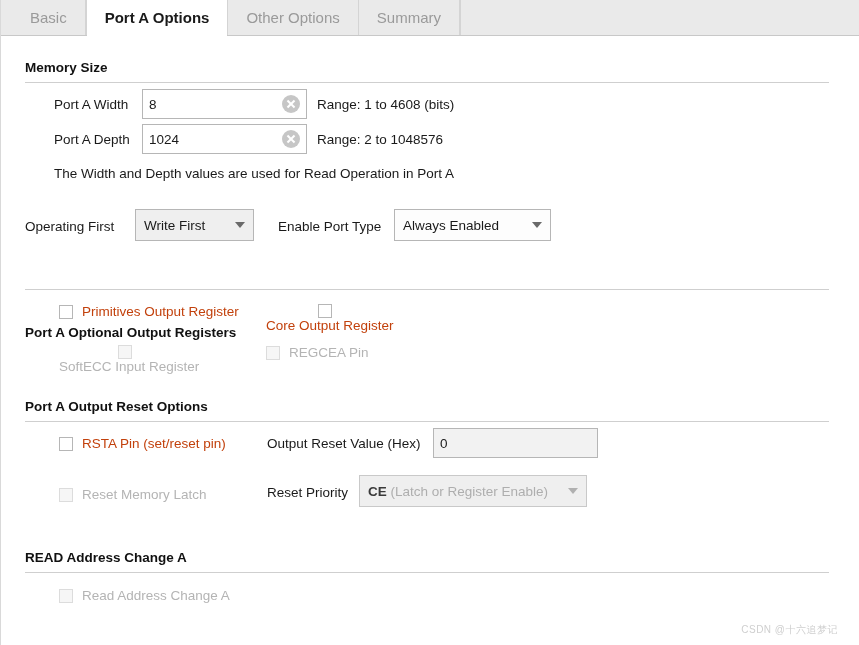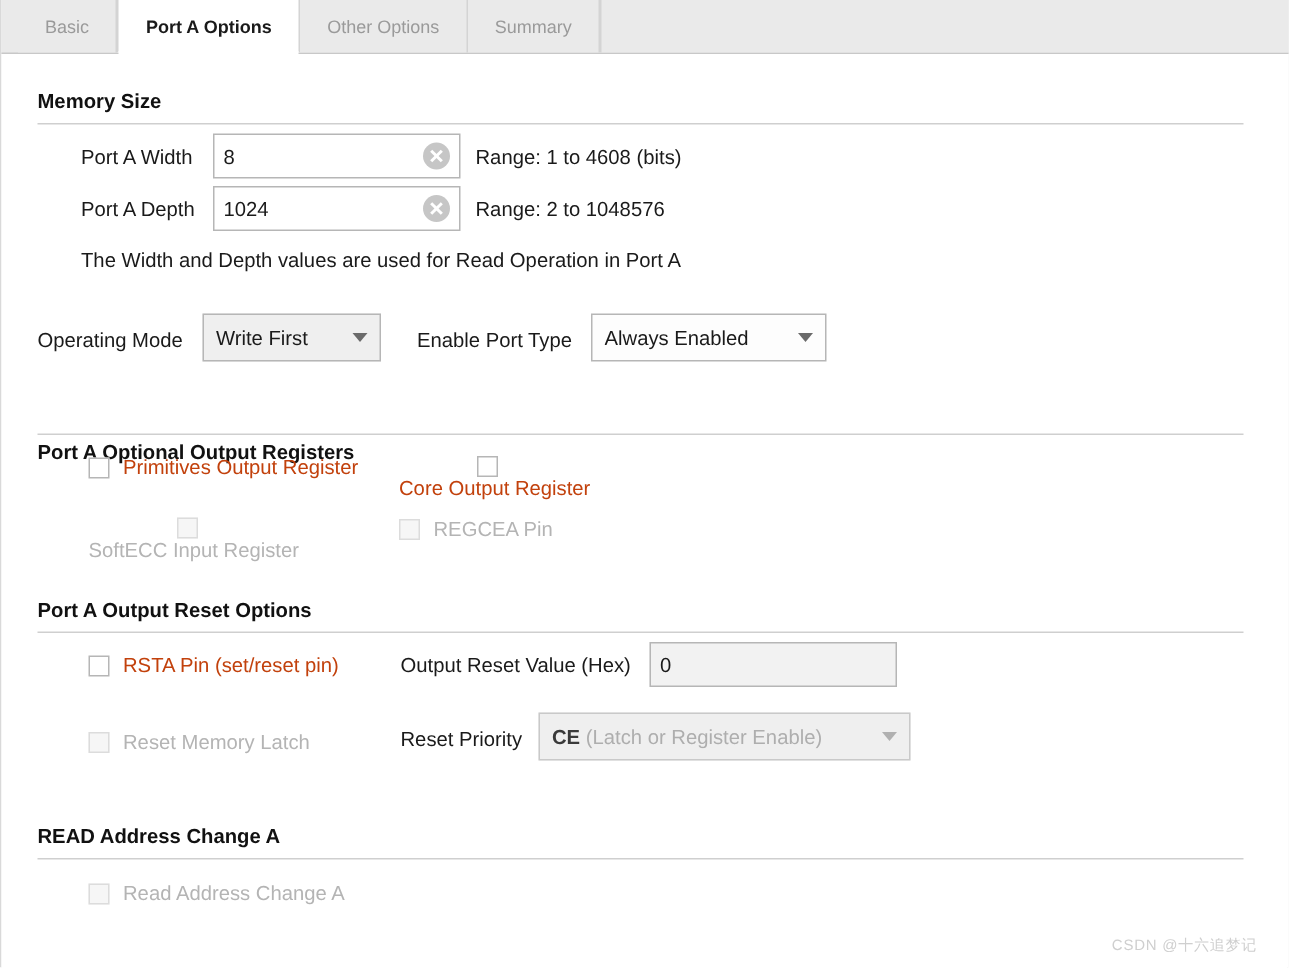--- a/index.html
+++ b/index.html
@@ -23,21 +23,21 @@
     position: absolute; left: 0; top: 0;
     width: 859px; height: 36px;
     background: #eaeaea;
     border-bottom: 1px solid #c8c8c8;
     display: flex; align-items: stretch;
     padding-left: 11px;
   }
   .tab {
     display: flex; align-items: center; justify-content: center;
     padding: 0 18px;
-    font-size: 12px;
+    font-size: 15px;
     color: #9a9a9a;
     background: #eaeaea;
     border-right: 1px solid #d4d4d4;
     white-space: nowrap;
     cursor: default;
     position: relative;
   }
   .tab.active {
     background: #ffffff;
     color: #1a1a1a;
@@ -203,33 +203,33 @@
 
     <div class="lbl" style="left:53px; top:96px;">Port A Depth</div>
     <div class="tfield" style="left:141px; top:88px; width:165px; height:30px;">
       <input type="text" value="1024" style="">
       <span class="clear-btn"></span>
     </div>
     <div class="lbl" style="left:316px; top:96px;">Range: 2 to 1048576</div>
 
     <div class="lbl" style="left:53px; top:130px;">The Width and Depth values are used for Read Operation in Port A</div>
 
-    <div class="lbl" style="left:24px; top:183px;">Operating Mode</div>
+    <div class="lbl" style="left:24px; top:183px;">Operating First</div>
     <div class="dd shaded" style="left:134px; top:173px; width:119px; height:32px;">
       <span class="dd-text">Write First</span>
       <span class="caret"></span>
     </div>
 
     <div class="lbl" style="left:277px; top:183px;">Enable Port Type</div>
     <div class="dd" style="left:393px; top:173px; width:157px; height:32px;">
       <span class="dd-text">Always Enabled</span>
       <span class="caret"></span>
     </div>
 
-    <div class="section-head" style="top:214px;margin-top:44px;">Port A Optional Output Registers</div>
+    <div class="section-head" style="top:245px;margin-top:44px;">Port A Optional Output Registers</div>
     <div class="section-rule" style="top:253px;"></div>
 
     <div class="cbrow" style="left:58px; top:268px;">
       <span class="box"></span>
       <span>Primitives Output Register</span>
     </div>
     <div class="cbrow" style="left:265px; top:268px;flex-direction:column;">
       <span class="box"></span>
       <span>Core Output Register</span>
     </div>
@@ -253,21 +253,21 @@
     <div class="lbl" style="left:266px; top:400px;">Output Reset Value (Hex)</div>
     <div class="tfield shaded" style="left:432px; top:392px; width:165px; height:30px;">
       <input type="text" value="0" style="">
     </div>
 
     <div class="cbrow disabled" style="left:58px; top:451px;text-align:center;">
       <span class="box"></span>
       <span>Reset Memory Latch</span>
     </div>
     <div class="lbl" style="left:266px; top:449px;">Reset Priority</div>
-    <div class="dd disabled" style="left:358px; top:439px; width:248px; height:32px;">
+    <div class="dd disabled" style="left:358px; top:439px; width:228px; height:32px;">
       <span class="dd-text">
         <span class="dd-strong">CE</span>
         <span class="dd-sub">(Latch or Register Enable)</span>
       </span>
       <span class="caret"></span>
     </div>
 
     <div class="section-head" style="top:514px;">READ Address Change A</div>
     <div class="section-rule" style="top:536px;"></div>
 

